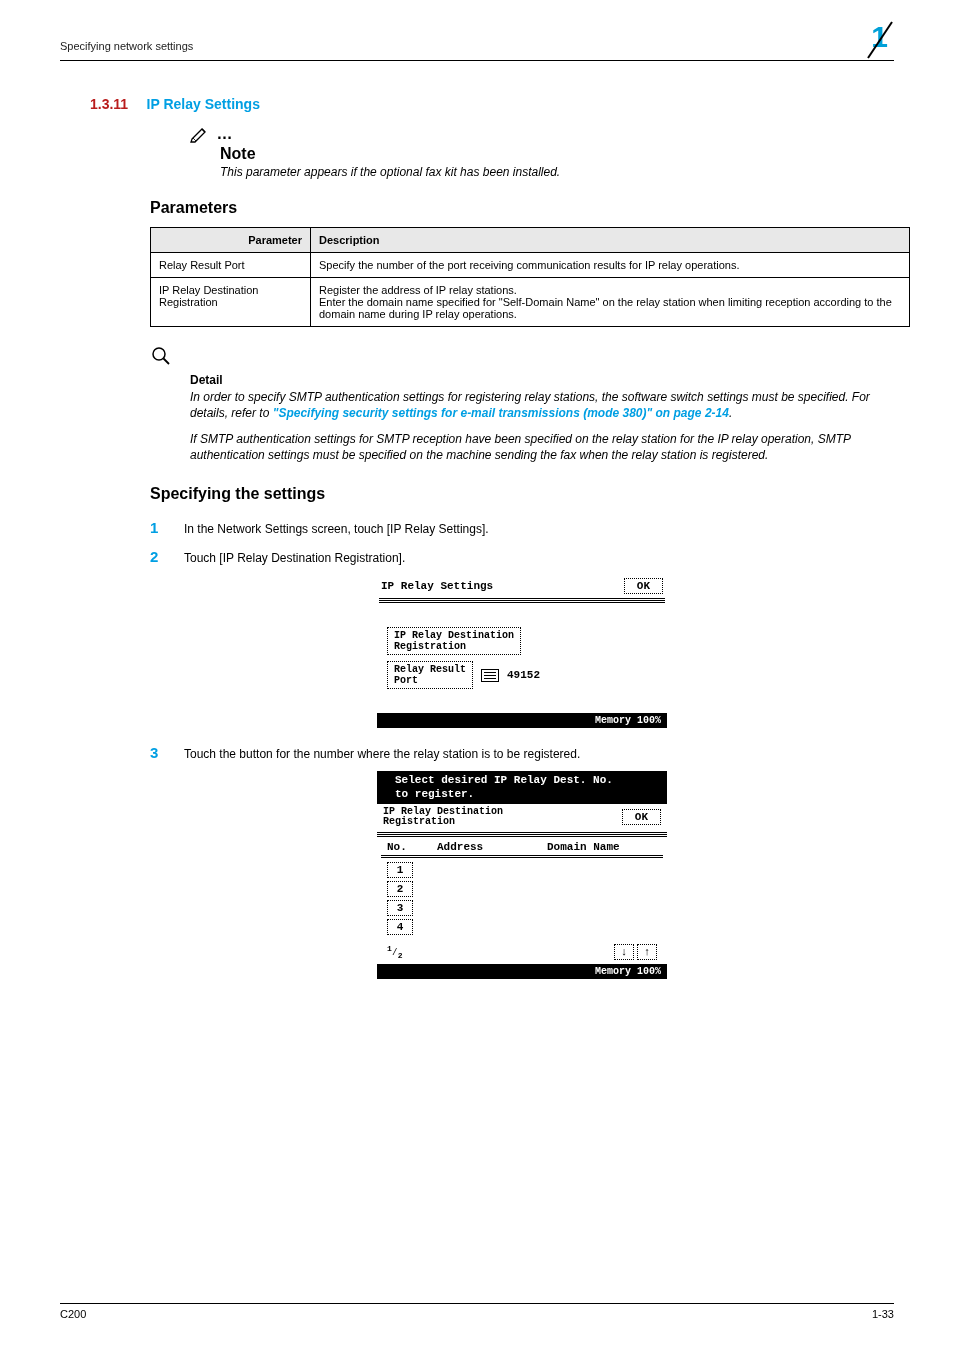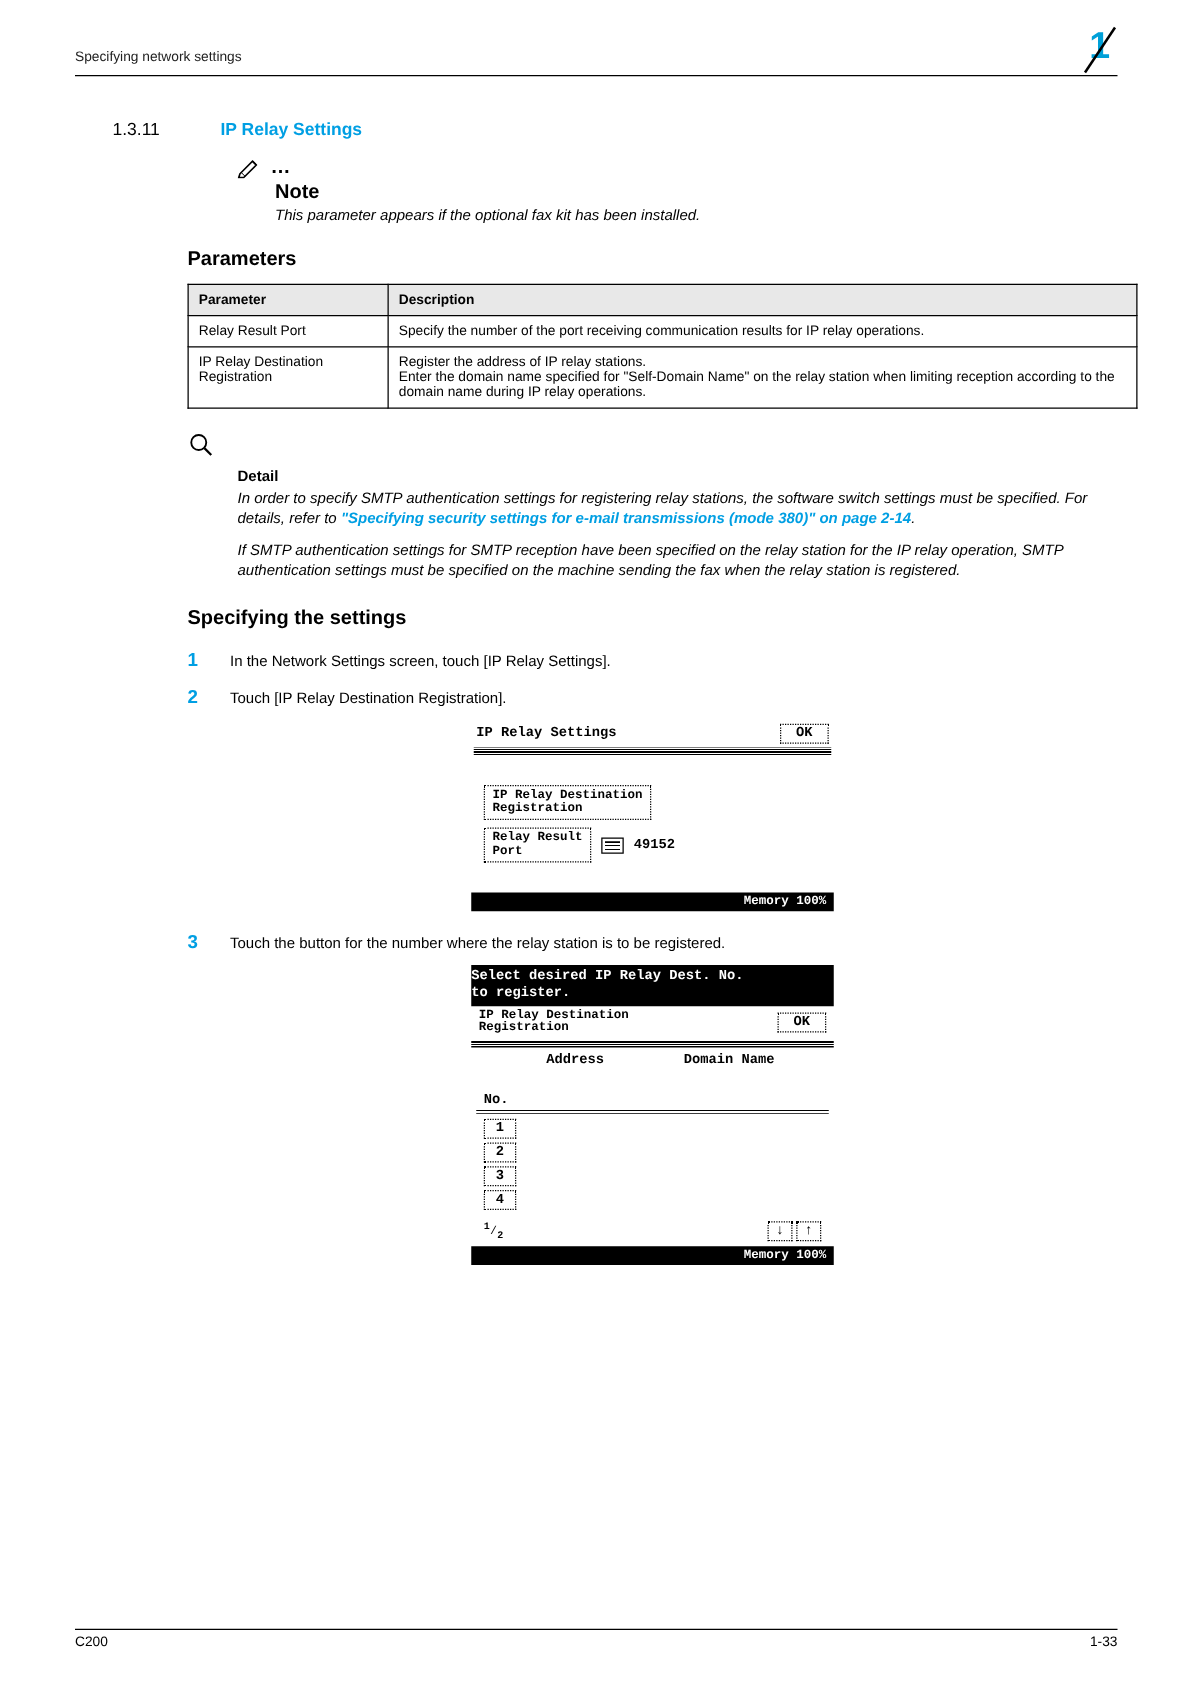--- a/index.html
+++ b/index.html
@@ -5,32 +5,32 @@
     * { box-sizing: border-box; margin: 0; padding: 0; }
     html, body { width: 954px; font-family: Arial, Helvetica, sans-serif; color: #000; background: #fff; }
     .page { padding: 40px 60px 20px 60px; position: relative; min-height: 1350px; border-radius: 31px; }
     .top-rule { position: relative; height: 1px; background: #000; margin-bottom: 4px; margin-top: 8px; }
     .header-row { display: flex; justify-content: space-between; align-items: flex-end; font-size: 11px; color: #222; }
     .header-row .left { }
     .chapter-tab { position: absolute; top: 22px; right: 60px; }
     .chapter-tab .num { color: #00a0d8; font-weight: bold; font-size: 30px; font-family: Arial, sans-serif; line-height: 30px; display: inline-block; padding-right: 6px; }
     .chapter-tab .slash { width: 40px; height: 40px; position: absolute; right: -4px; top: -2px; }
     .section-heading { margin-top: 34px; }
-    .section-heading .num { color: #000000; font-weight: normal; font-size: 14px; margin-right: 44px; }
+    .section-heading .num { color: #b91c1c; font-weight: bold; font-size: 14px; margin-right: 14px; }
     .section-heading .title { color: #009fe3; font-weight: bold; font-size: 14px; }
     .indent { margin-left: 130px; margin-right: 10px; }
     .note-block { margin-top: 12px; }
     .dots { font-weight: bold; letter-spacing: 3px; font-size: 16px; }
     .note-label { font-weight: bold; font-size: 16px; margin-top: 2px; }
     .note-text { font-style: italic; font-size: 12px; margin-top: 2px; line-height: 1.3; }
     .subhead { font-weight: bold; font-size: 16px; margin-top: 18px; margin-left: 90px; }
     table.params { border-collapse: collapse; width: 760px; margin-top: 10px; margin-left: 90px; font-size: 11px; }
     table.params th, table.params td { border: 1px solid #000; padding: 6px 8px; vertical-align: top; text-align: left; }
     table.params th { background: #e8e8e8; font-weight: bold; }
-    table.params th:first-child { width: 160px; }
+    table.params th:first-child { width: 160px; text-align: right; }
     .detail-block { margin-top: 18px; margin-left: 90px; }
     .detail-icon { margin-bottom: 2px; }
     .detail-label { font-weight: bold; font-size: 12px; margin-left: 40px; }
     .detail-text { font-style: italic; font-size: 12px; margin-left: 40px; margin-top: 2px; line-height: 1.35; max-width: 720px; }
     .detail-text .link { color: #009fe3; font-weight: bold; font-style: italic; }
     .steps { margin-top: 16px; margin-left: 90px; }
     .step { display: flex; align-items: baseline; margin-top: 12px; }
     .step-num { color: #009fe3; font-weight: bold; font-size: 15px; width: 34px; flex: 0 0 34px; }
     .step-text { font-size: 12px; }
     .screenshot-wrap { margin: 10px 0 0 0; display: flex; justify-content: center; }
@@ -41,26 +41,26 @@
     .lcd .okbtn { border: 1px dotted #000; padding: 1px 12px; font-weight: bold; font-size: 11px; background: #fff; }
     .lcd .hatch { height: 6px; background: repeating-linear-gradient(0deg, #000 0 1px, #fff 1px 2px); margin: 0 2px; }
     .lcd .hatch.full { margin: 0; }
     .lcd .body { padding: 24px 10px 10px 10px; min-height: 110px; }
     .lcd .dbtn { display: inline-block; border: 1px dotted #000; padding: 2px 6px; background: #fff; font-weight: bold; font-size: 10px; line-height: 1.1; }
     .lcd .row2 { display: flex; align-items: center; gap: 8px; margin-top: 6px; }
     .lcd .kbicon { border: 1px solid #000; width: 18px; height: 13px; position: relative; background: #fff; }
     .lcd .kbicon::after { content: ""; position: absolute; left: 2px; top: 2px; right: 2px; bottom: 2px; background: repeating-linear-gradient(0deg, #000 0 1px, transparent 1px 3px); }
     .lcd .portval { font-weight: bold; }
     .lcd .footer { background: #000; color: #fff; text-align: right; padding: 2px 6px; font-size: 10px; font-weight: bold; }
-    .lcd2 .top-msg { font-weight: bold; background: #000; color: #fff; padding: 3px 0; line-height: 1.2; }
+    .lcd2 .top-msg { font-weight: bold; background: #000; color: #fff; padding: 3px 18px; line-height: 1.2; }
     .lcd2 .subbar { display: flex; align-items: center; padding: 3px 6px; }
     .lcd2 .subbar .lab { font-weight: bold; font-size: 10px; line-height: 1.05; }
     .lcd2 .subbar .fill { flex: 1; }
     .lcd2 .cols { display: flex; padding: 4px 10px 0 10px; font-weight: bold; }
-    .lcd2 .cols .c1 { width: 50px; margin-top: 32px; }
+    .lcd2 .cols .c1 { width: 50px; }
     .lcd2 .cols .c2 { width: 110px; }
     .lcd2 .cols .c3 { flex: 1; }
     .lcd2 .thin-hatch { height: 3px; background: repeating-linear-gradient(0deg, #000 0 1px, #fff 1px 2px); margin: 2px 4px 4px 4px; }
     .lcd2 .rows { padding: 0 10px 4px 10px; }
     .lcd2 .numbtn { border: 1px dotted #000; width: 26px; text-align: center; font-weight: bold; padding: 1px 0; margin-bottom: 3px; font-size: 11px; }
     .lcd2 .pager { display: flex; align-items: center; padding: 2px 10px 4px 10px; }
     .lcd2 .pgnum { font-size: 10px; font-weight: bold; }
     .lcd2 .pgnum sup { font-size: 8px; }
     .lcd2 .pgfill { flex: 1; }
     .lcd2 .arrow { border: 1px dotted #000; width: 20px; height: 16px; margin-left: 3px; display: inline-flex; align-items: center; justify-content: center; font-size: 11px; font-weight: bold; }

